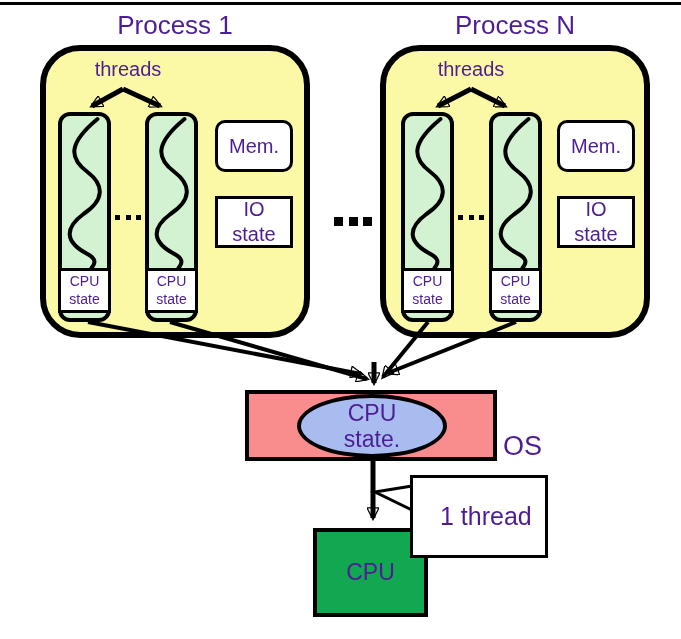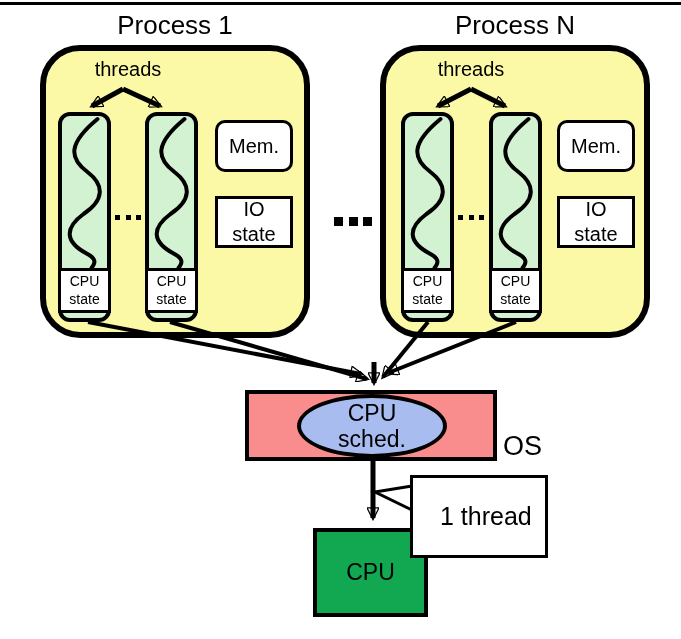--- a/index.html
+++ b/index.html
@@ -1,18 +1,18 @@
 <!DOCTYPE html>
 <html style="--background: #FFFFFF; --outline: #000000; --process-fill: #FBF9A5; --thread-fill: #D2F2D2; --os-fill: #F98C8C; --scheduler-fill: #A9BCEF; --cpu-fill: #12A851;"><head>
 <meta charset="utf-8">
 <style>
   html,body{margin:0;padding:0;background:#fff;}
   .canvas{
     position:relative;width:681px;height:639px;background:var(--background,#fff);
-    font-family:"Liberation Sans",sans-serif;color:#000000;overflow:hidden;
+    font-family:"Liberation Sans",sans-serif;color:#4c1d95;overflow:hidden;
   }
   .top-rule{position:absolute;left:0;top:2px;width:681px;height:3px;background:var(--outline,#000);}
 
   .proc-title{position:absolute;top:10px;width:270px;text-align:center;font-size:26px;}
   .proc-box{
     position:absolute;top:45px;width:270px;height:293px;box-sizing:border-box;
     background:var(--process-fill,#FBF9A5);border:6px solid var(--outline,#000);border-radius:40px;
   }
   .threads-label{position:absolute;top:58px;width:140px;text-align:center;font-size:20px;}
   .thread-col{
@@ -138,21 +138,21 @@
 
   <div class="dots dots-big">
       <i></i>
       <i></i>
       <i></i>
     </div>
 
   <div class="os-box"></div>
   <div class="sched-ellipse">
     <span>CPU</span>
-    <span>sched.</span>
+    <span>state.</span>
   </div>
   <div class="os-label">OS</div>
 
   <div class="cpu-box">
     <span>CPU</span>
   </div>
 
   <div class="callout">
     <span>1 thread</span>
   </div>

